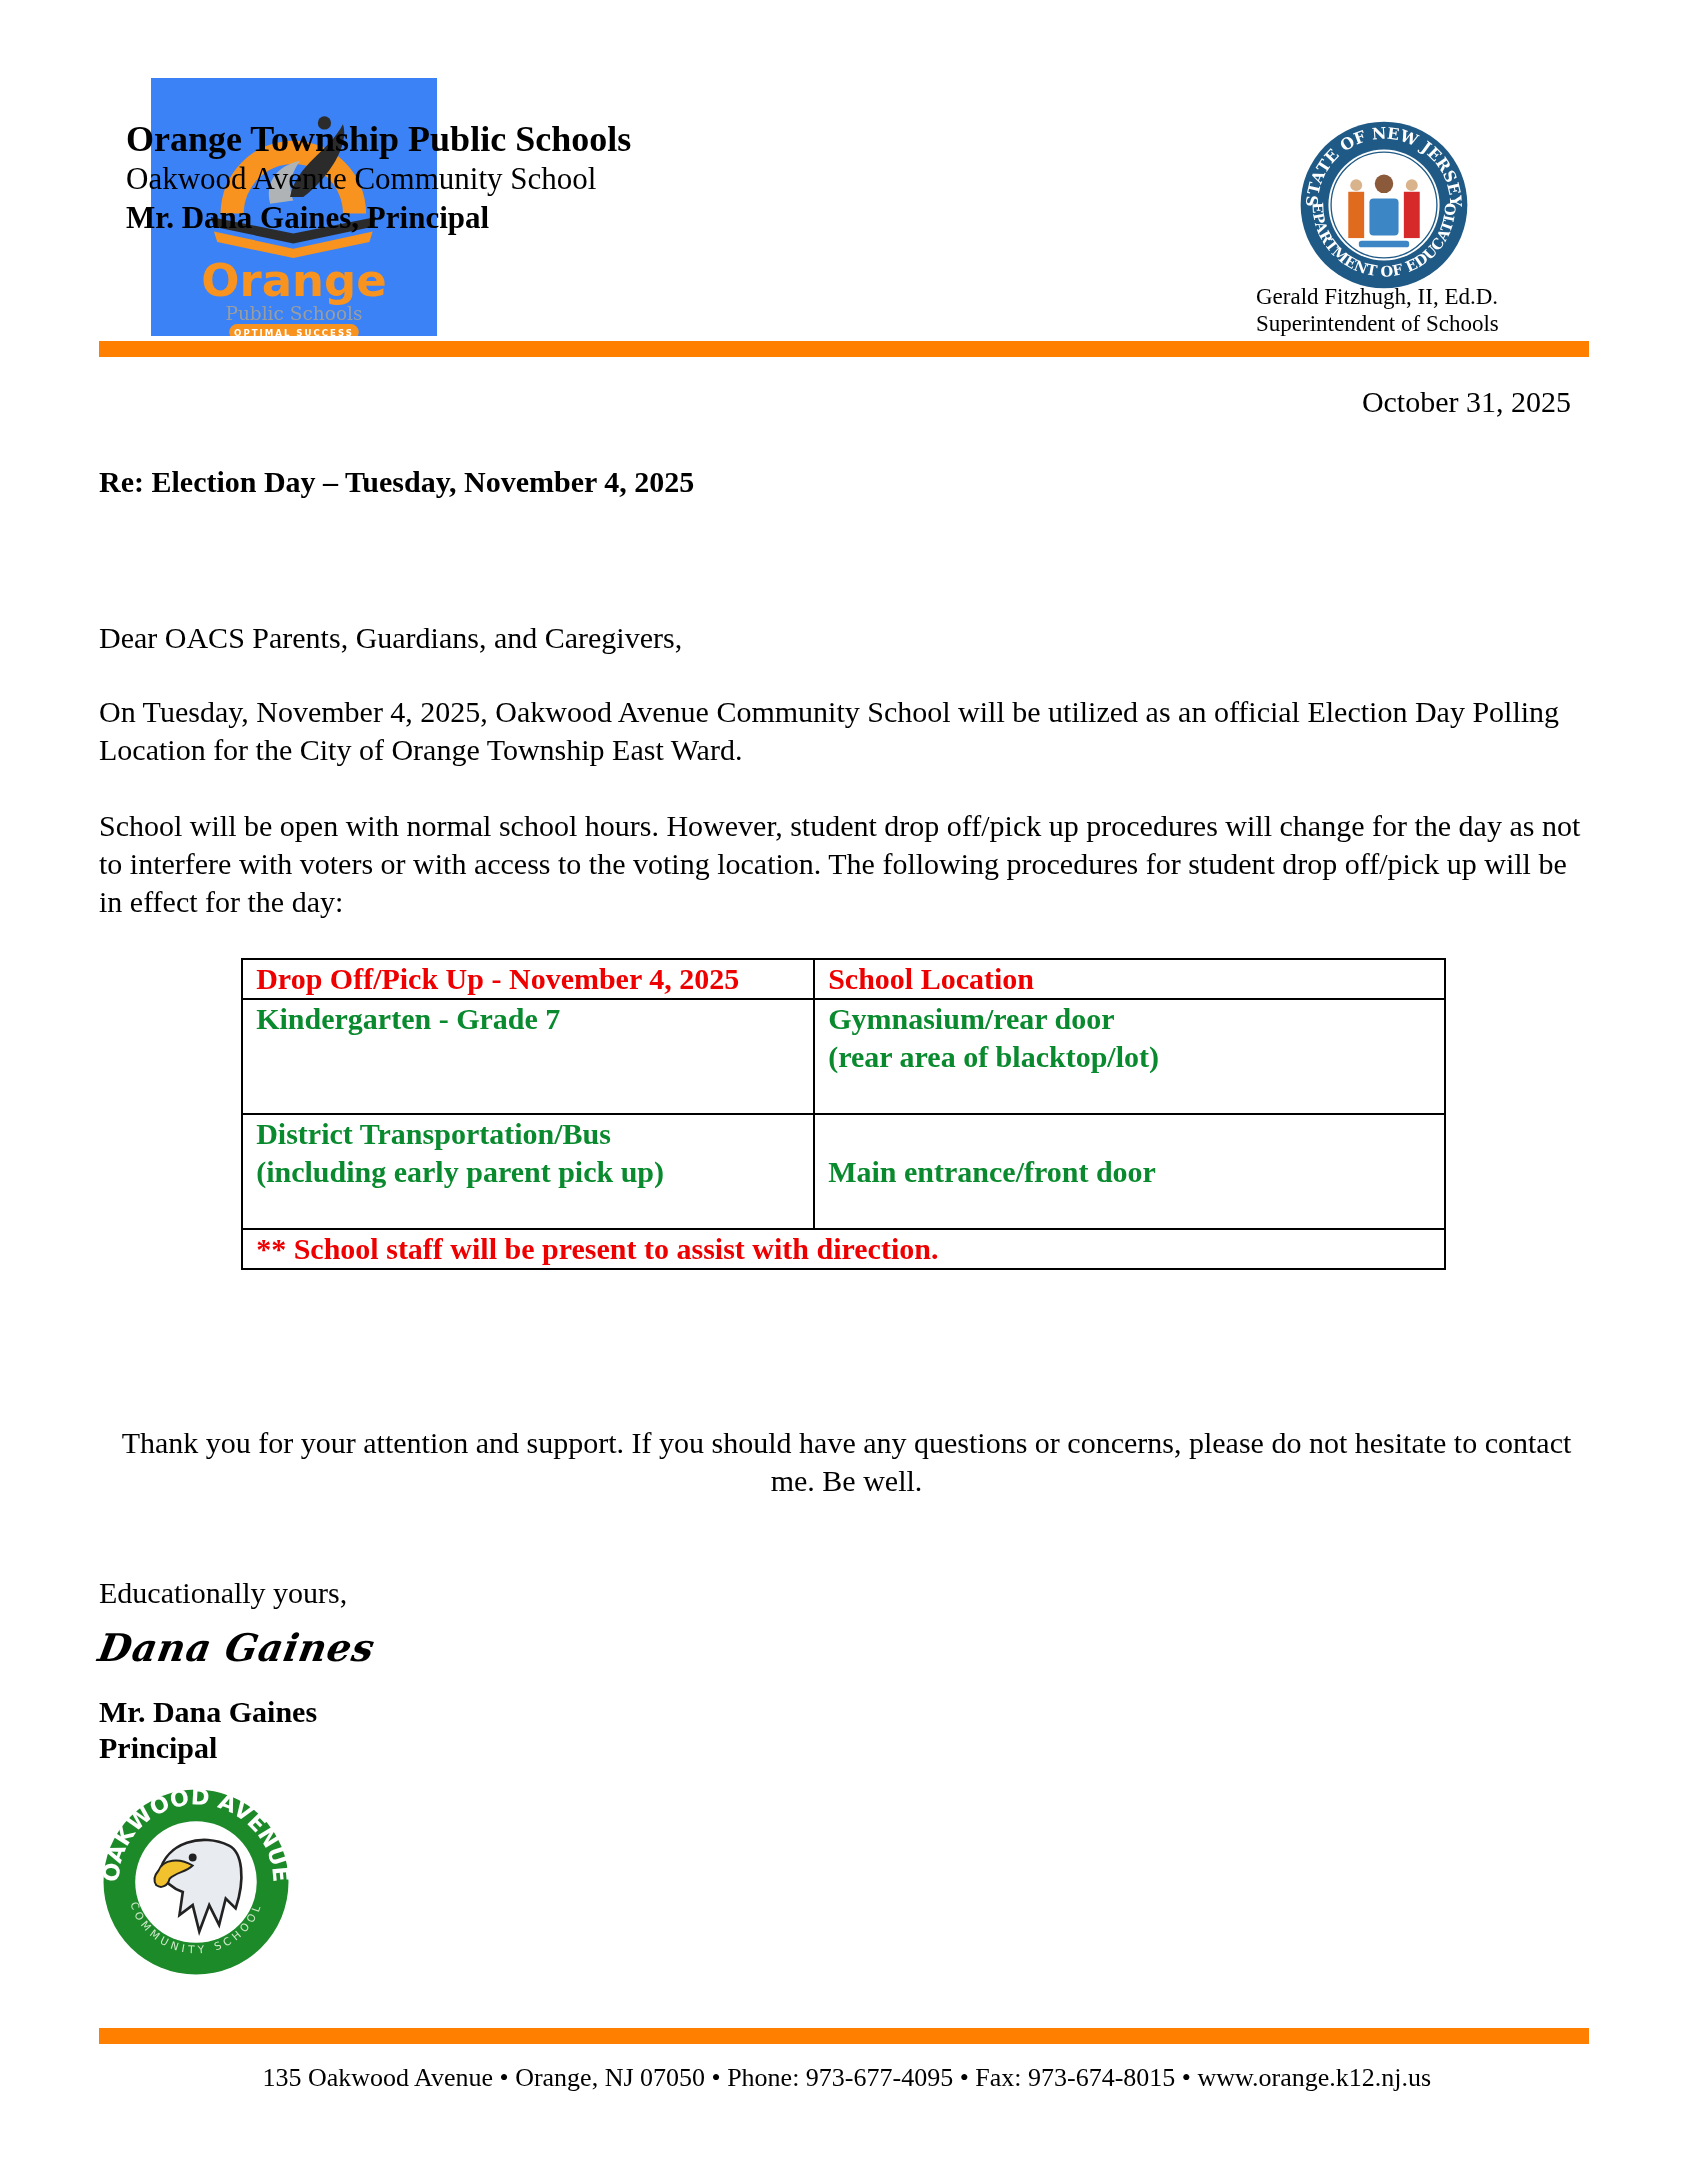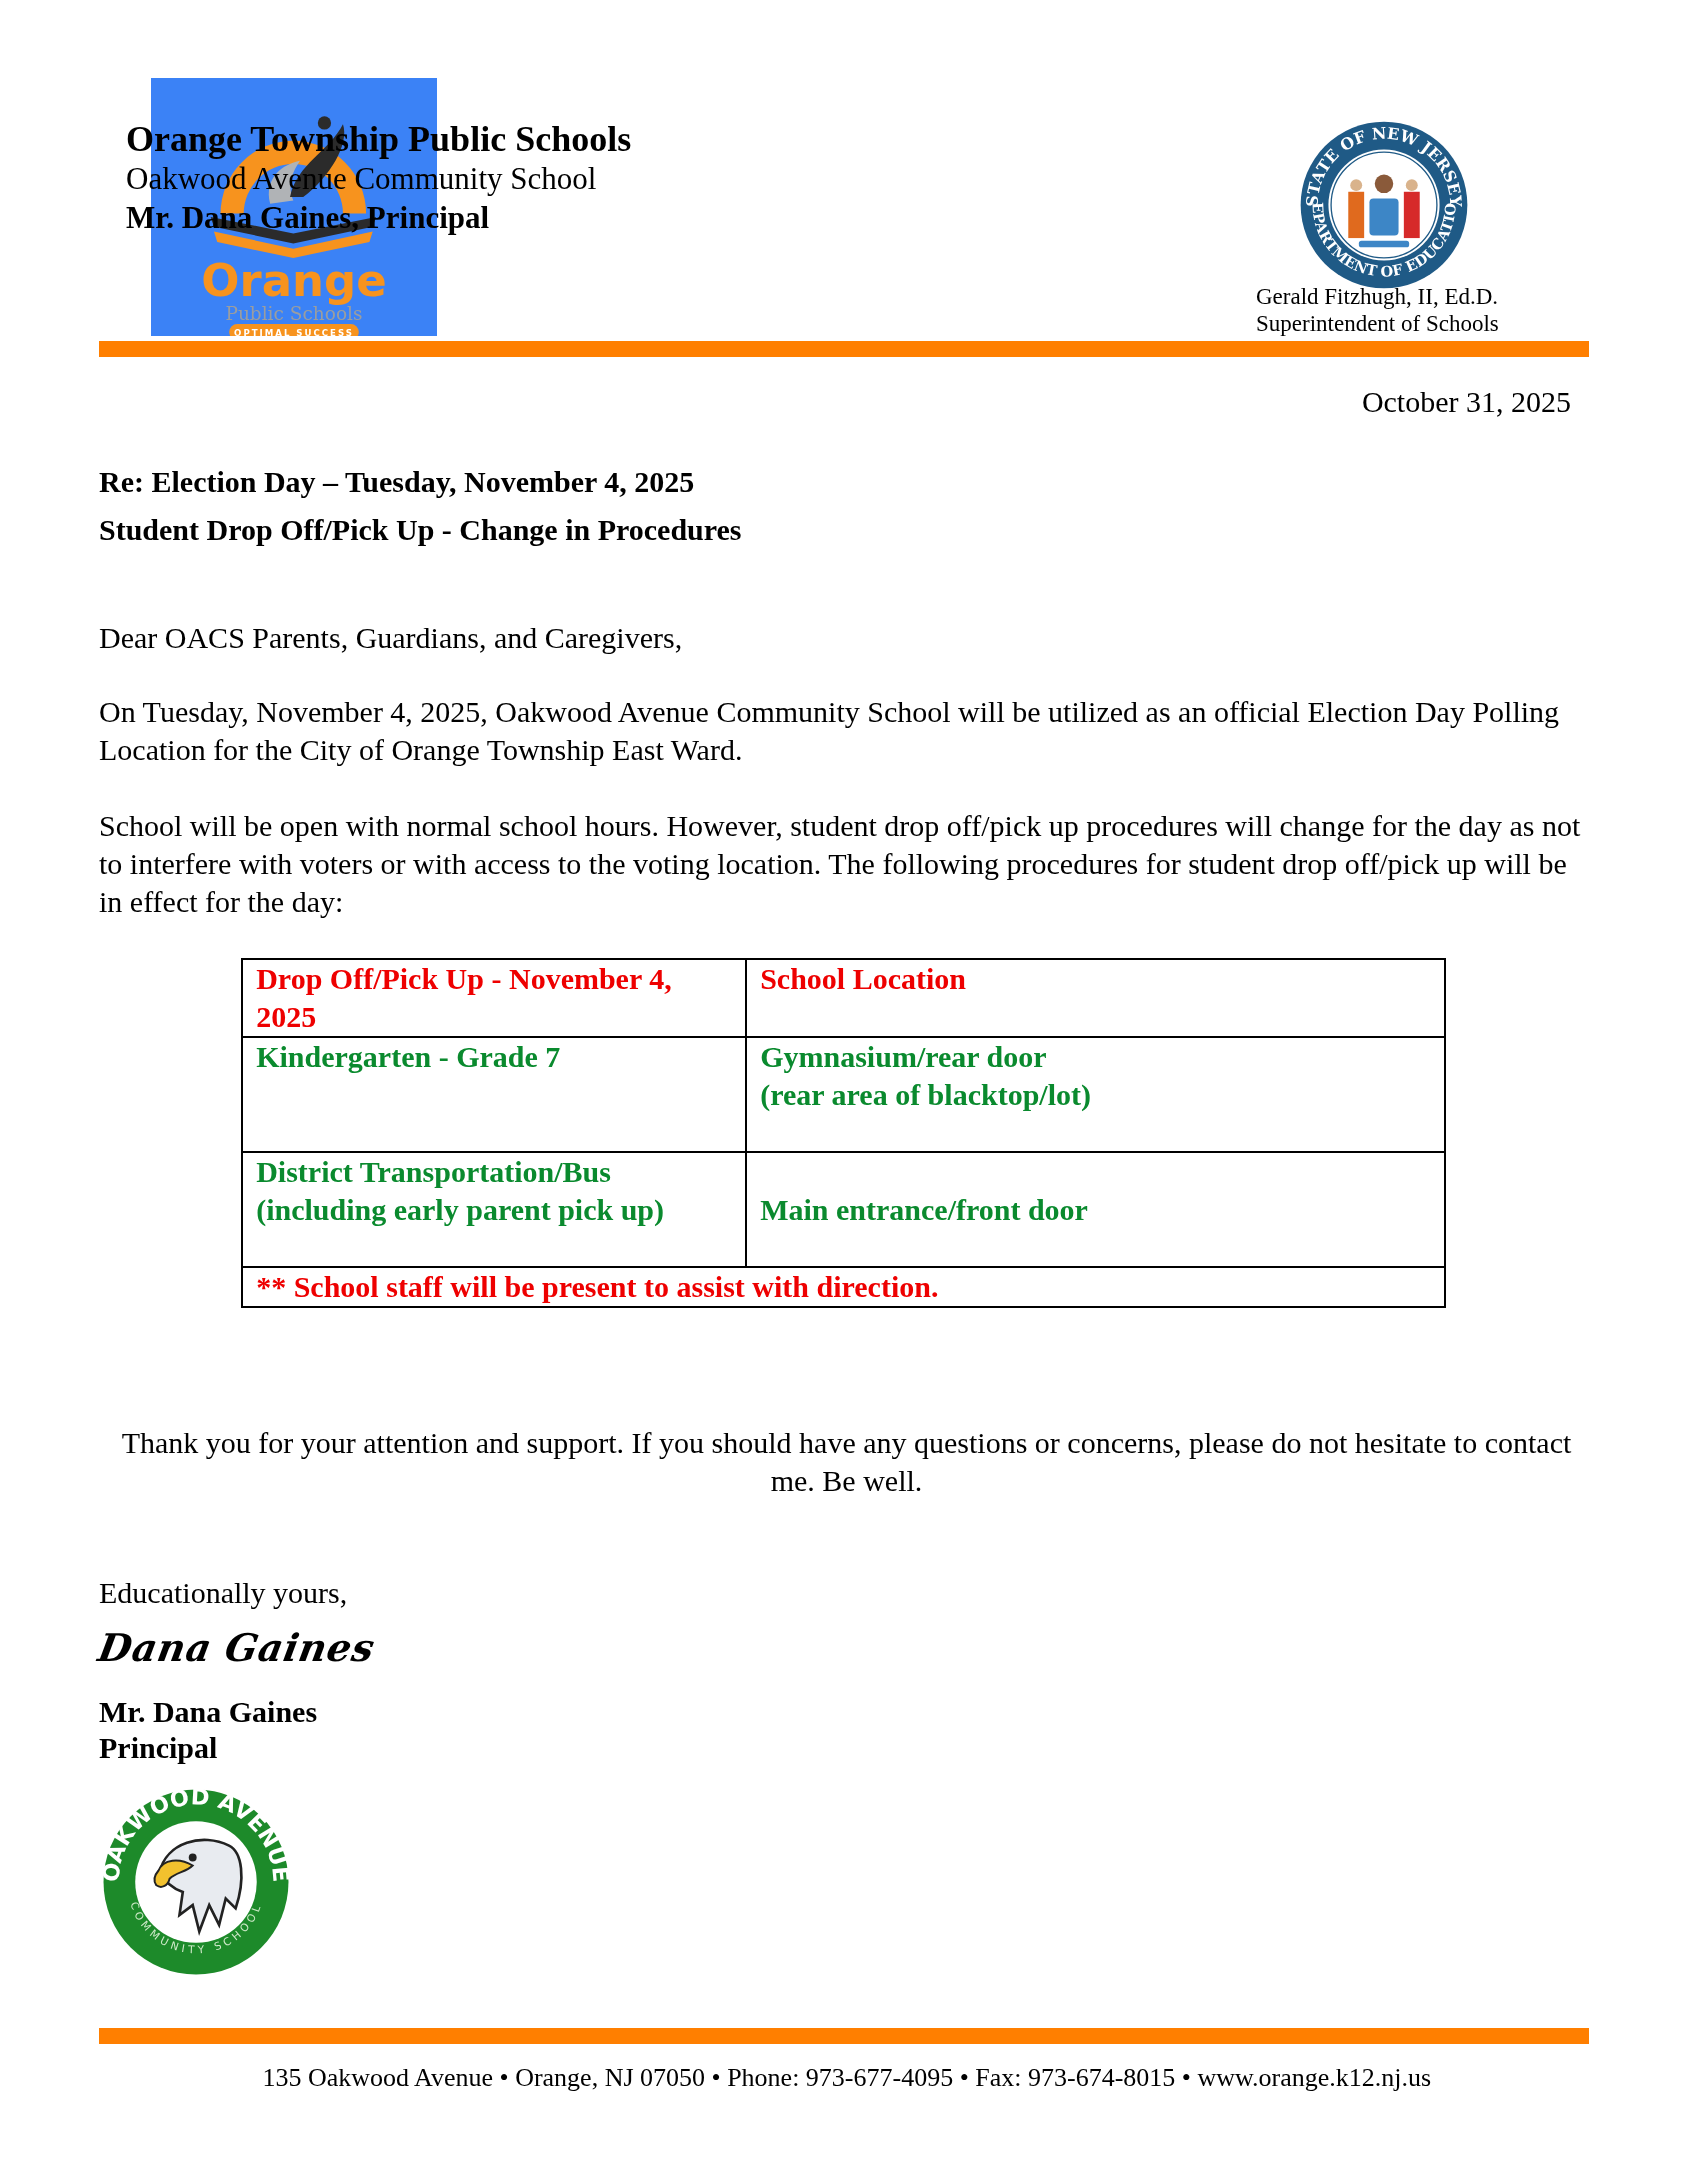--- a/index.html
+++ b/index.html
@@ -22,21 +22,21 @@
 
     #date { right: 116px; top: 385px; font-size: 30px; }
 
     #re { left: 99px; top: 458px; font-size: 30px; font-weight: bold; line-height: 48px; }
 
     .para { left: 99px; width: 1495px; font-size: 30px; line-height: 38px; }
 
     
     #proc-table { left: 241px; top: 958px; width: 1205px; border-collapse: collapse; }
     #proc-table td { border: 2px solid #000; font-size: 30px; font-weight: bold; vertical-align: top; padding: 0 13.2px; line-height: 38px; }
-    #proc-table td.c1 { width: 504px; }
+    #proc-table td.c1 { width: 572px; }
     #proc-table .red { color: #ee0000; }
     #proc-table .green { color: #0a8a2e; }
     #proc-table tr.hdr td { height: 40px; line-height: 38px; }
     #proc-table tr.row td { height: 115px; }
     #proc-table tr.row td.mid { vertical-align: middle; }
     #proc-table tr.foot td { height: 40px; line-height: 37px; }
 
     #closing { left: 99px; top: 1576px; font-size: 30px; }
     #signature { left: 99px; top: 1625px; font-family: "DejaVu Serif", serif; font-style: italic; font-weight: bold; font-size: 38px; letter-spacing: 0.7px; transform: skewX(-10deg); }
     #sig-name { left: 99px; top: 1694px; font-size: 30px; line-height: 36px; font-weight: bold; }
@@ -98,21 +98,20 @@
   <div>Gerald Fitzhugh, II, Ed.D.</div>
   <div>Superintendent of Schools</div>
 </div>
 
 <div class="abs orange-bar" style="top:341px;"></div>
 
 <div id="date" class="abs">October 31, 2025</div>
 
 <div id="re" class="abs">
   <div>Re: Election Day – Tuesday, November 4, 2025</div>
-  <div>Student Drop Off/Pick Up - Change in Procedures</div>
 </div>
 
 <div class="abs para" style="top:619px;">Dear OACS Parents, Guardians, and Caregivers,</div>
 <div class="abs para" style="top:693px;">On Tuesday, November 4, 2025, Oakwood Avenue Community School will be utilized as an official Election Day Polling Location for the City of Orange Township East Ward.</div>
 <div class="abs para" style="top:807px;">School will be open with normal school hours. However, student drop off/pick up procedures will change for the day as not to interfere with voters or with access to the voting location. The following procedures for student drop off/pick up will be in effect for the day:</div>
 
 <table id="proc-table" class="abs">
   <tbody>
       <tr class="hdr">
     <td class="c1 red">Drop Off/Pick Up - November 4, 2025</td>

